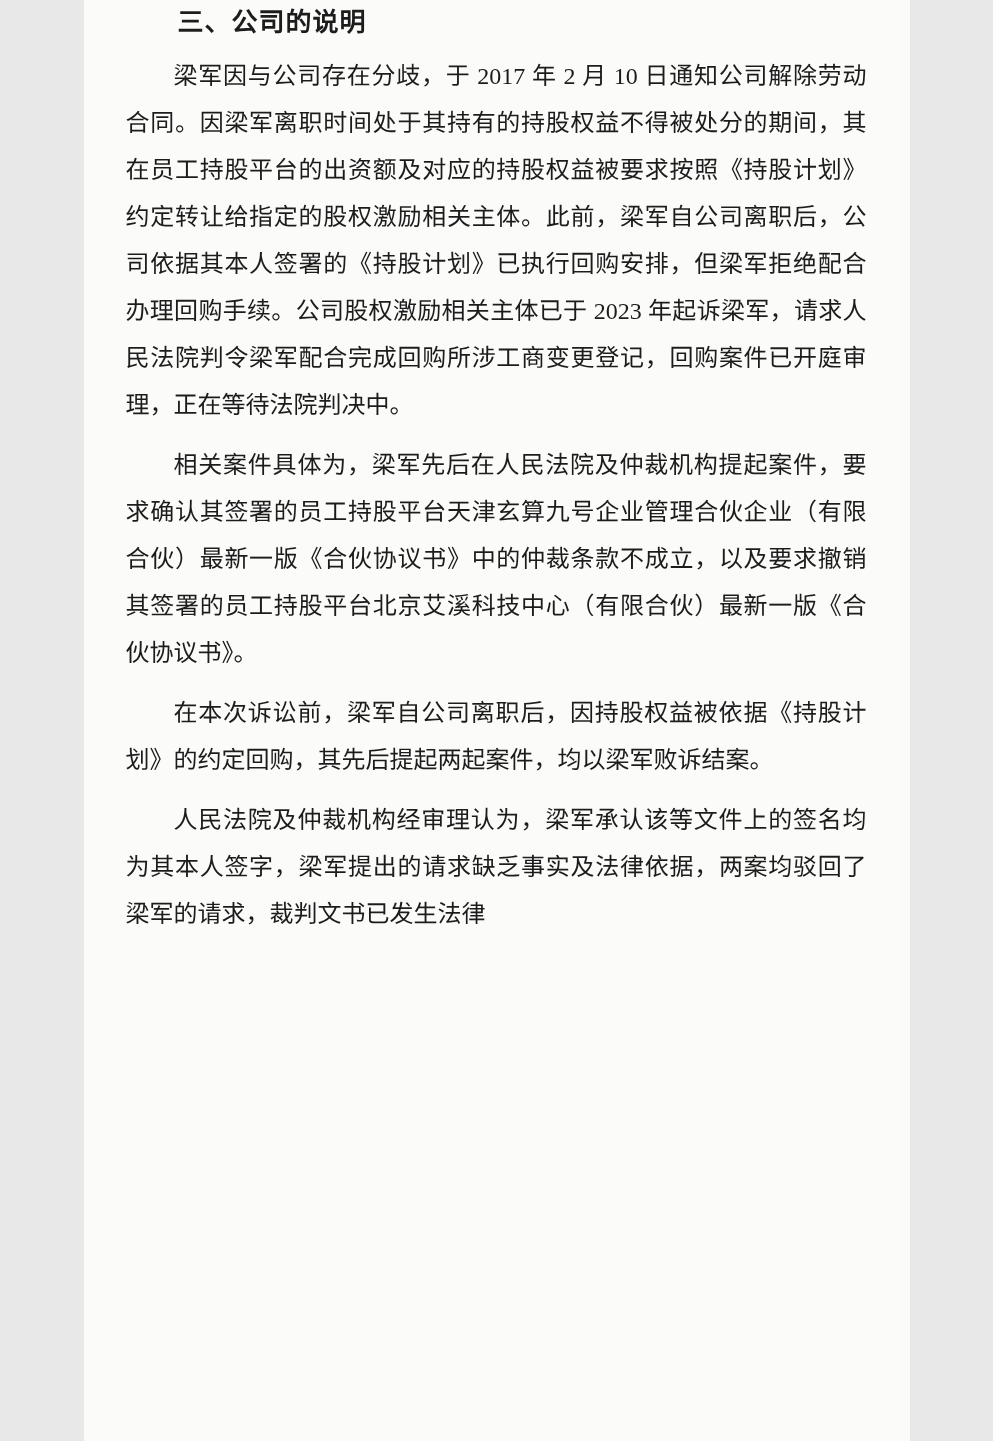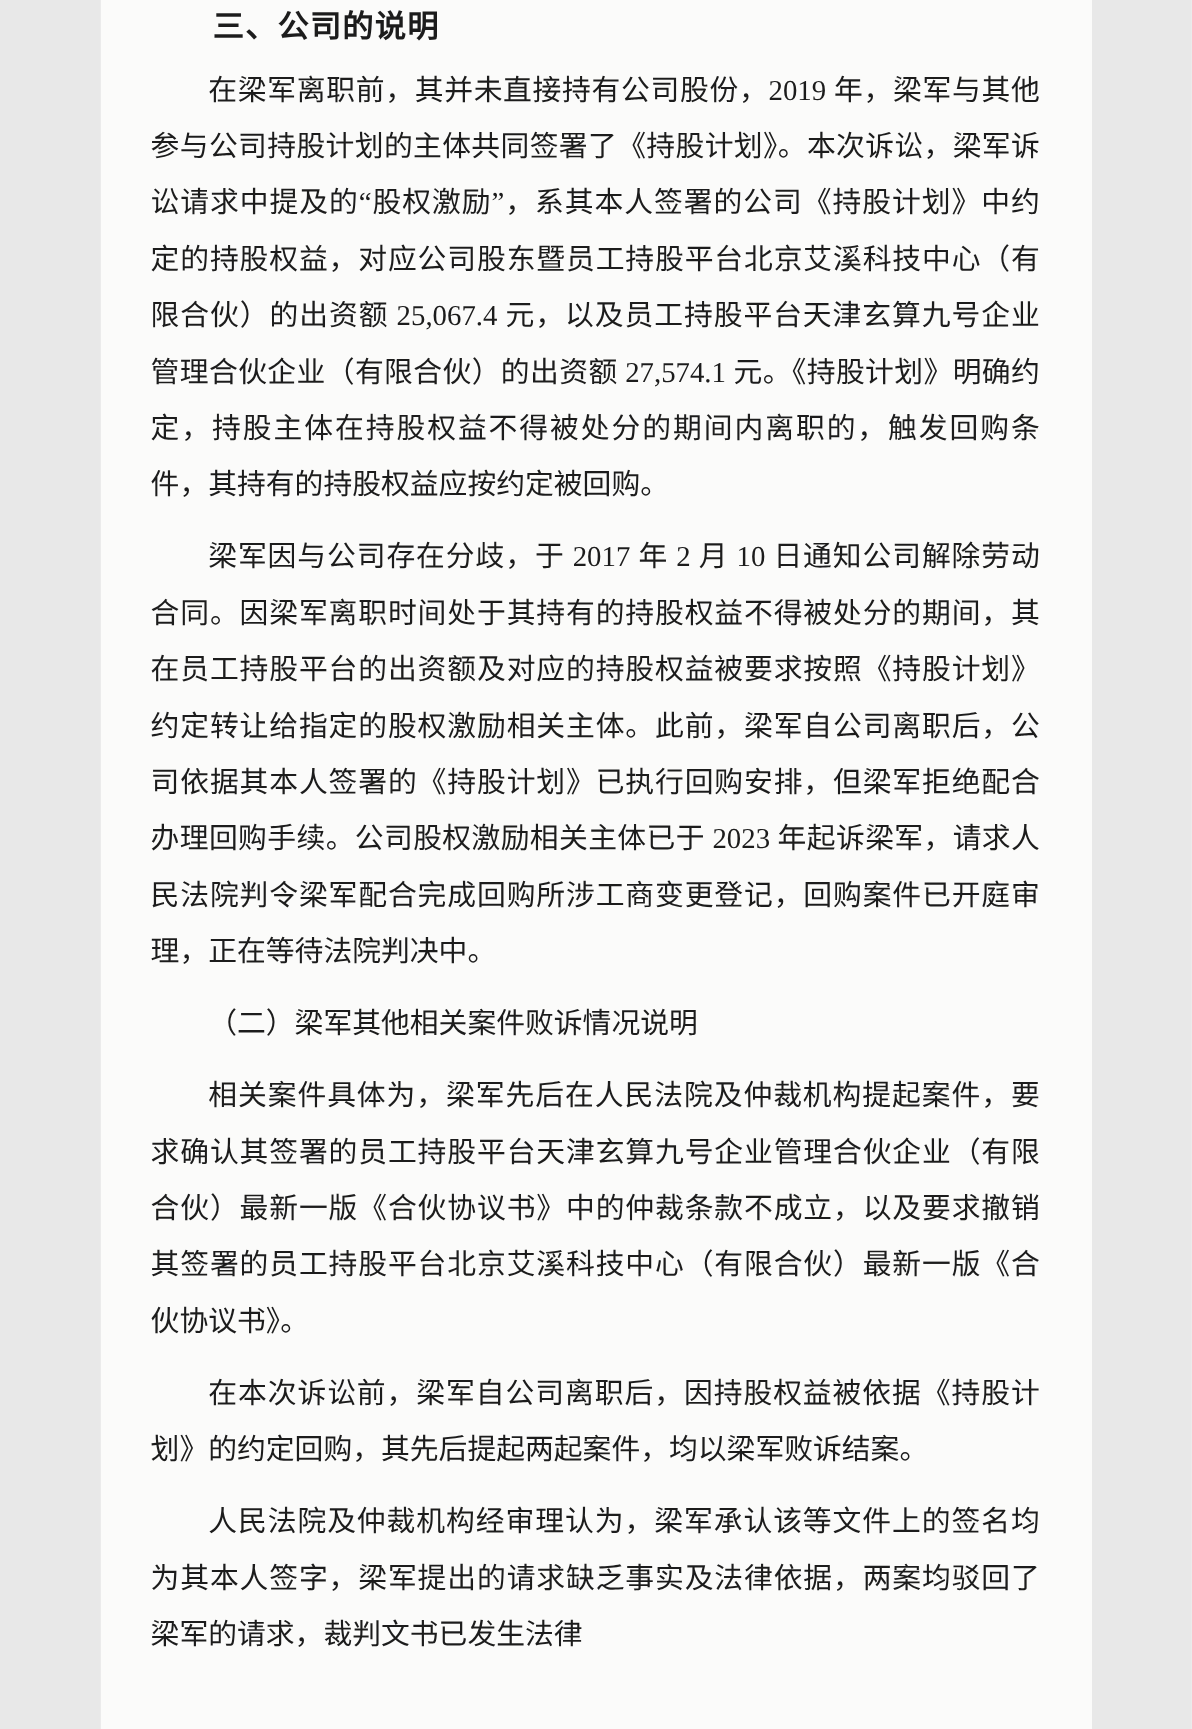--- a/index.html
+++ b/index.html
@@ -44,24 +44,22 @@
   }
 </style>
 </head>
 <body>
 
 <div class="page">
 
   <h1 class="doc-title">三、公司的说明</h1>
 
   <div>
-    <p class="body-para">在梁军离职前，其并未直接持有公司股份，2019 年，梁军与其他参与公司持股计划的主体共同签署了《持股计划》。本次诉讼，梁军诉讼请求中提及的“股权激励”，系其本人签署的公司《持股计划》中约定的持股权益，对应公司股东暨员工持股平台北京艾溪科技中心（有限合伙）的出资额 25,067.4 元，以及员工持股平台天津玄算九号企业管理合伙企业（有限合伙）的出资额 27,574.1 元。《持股计划》明确约定，持股主体在持股权益不得被处分的期间内离职的，触发回购条件，其持有的持股权益应按约定被回购。</p>
     <p class="body-para">梁军因与公司存在分歧，于 2017 年 2 月 10 日通知公司解除劳动合同。因梁军离职时间处于其持有的持股权益不得被处分的期间，其在员工持股平台的出资额及对应的持股权益被要求按照《持股计划》约定转让给指定的股权激励相关主体。此前，梁军自公司离职后，公司依据其本人签署的《持股计划》已执行回购安排，但梁军拒绝配合办理回购手续。公司股权激励相关主体已于 2023 年起诉梁军，请求人民法院判令梁军配合完成回购所涉工商变更登记，回购案件已开庭审理，正在等待法院判决中。</p>
   </div>
 
   <div>
-    <h2 class="sub-heading">（二）梁军其他相关案件败诉情况说明</h2>
     <p class="body-para">相关案件具体为，梁军先后在人民法院及仲裁机构提起案件，要求确认其签署的员工持股平台天津玄算九号企业管理合伙企业（有限合伙）最新一版《合伙协议书》中的仲裁条款不成立，以及要求撤销其签署的员工持股平台北京艾溪科技中心（有限合伙）最新一版《合伙协议书》。</p>
     <p class="body-para">在本次诉讼前，梁军自公司离职后，因持股权益被依据《持股计划》的约定回购，其先后提起两起案件，均以梁军败诉结案。</p>
     <p class="body-para">人民法院及仲裁机构经审理认为，梁军承认该等文件上的签名均为其本人签字，梁军提出的请求缺乏事实及法律依据，两案均驳回了梁军的请求，裁判文书已发生法律</p>
   </div>
 
 </div>
 
 </body></html>

